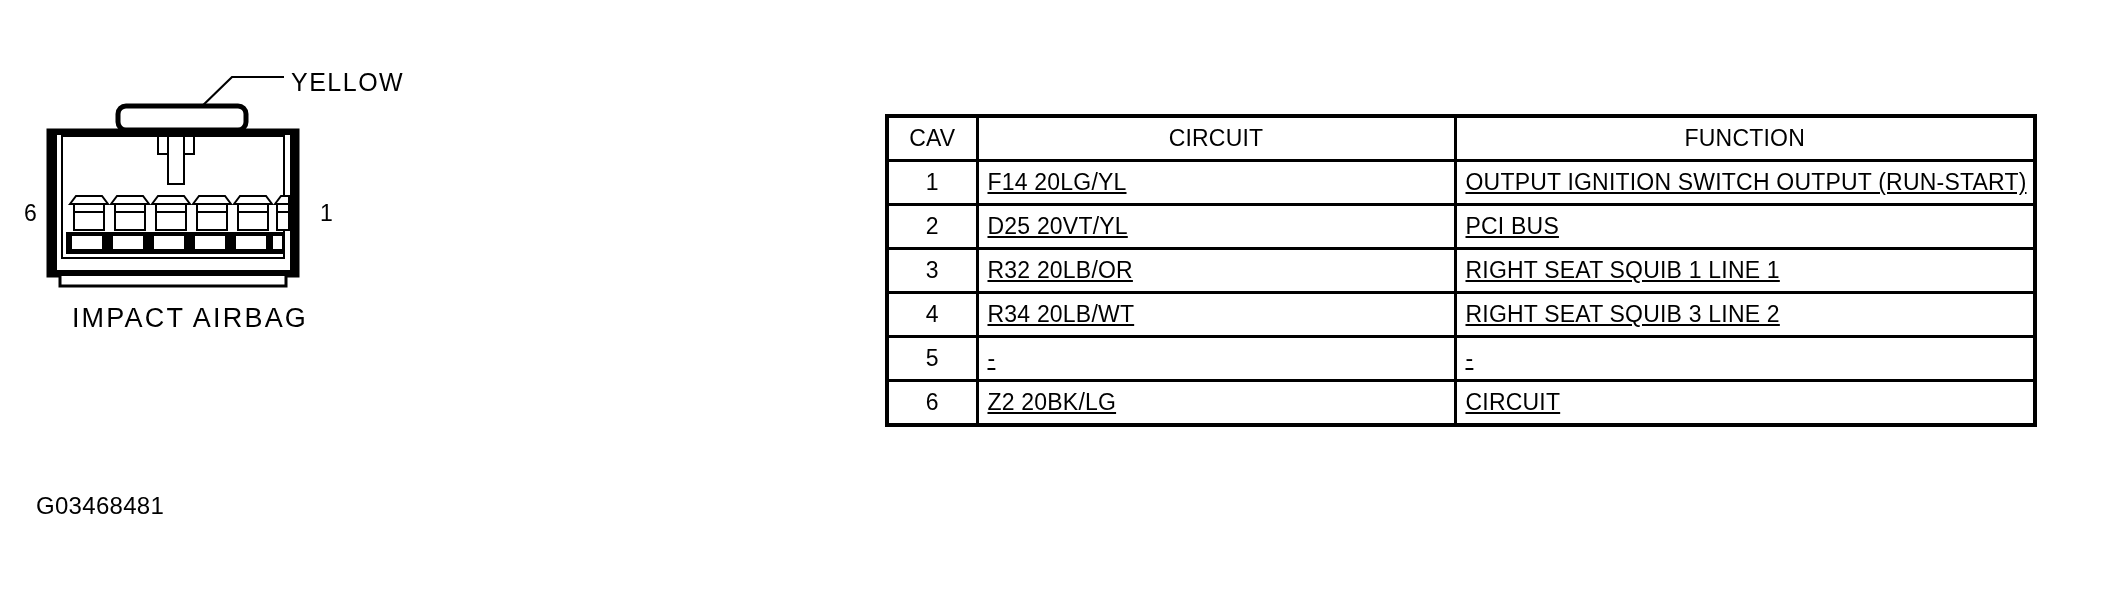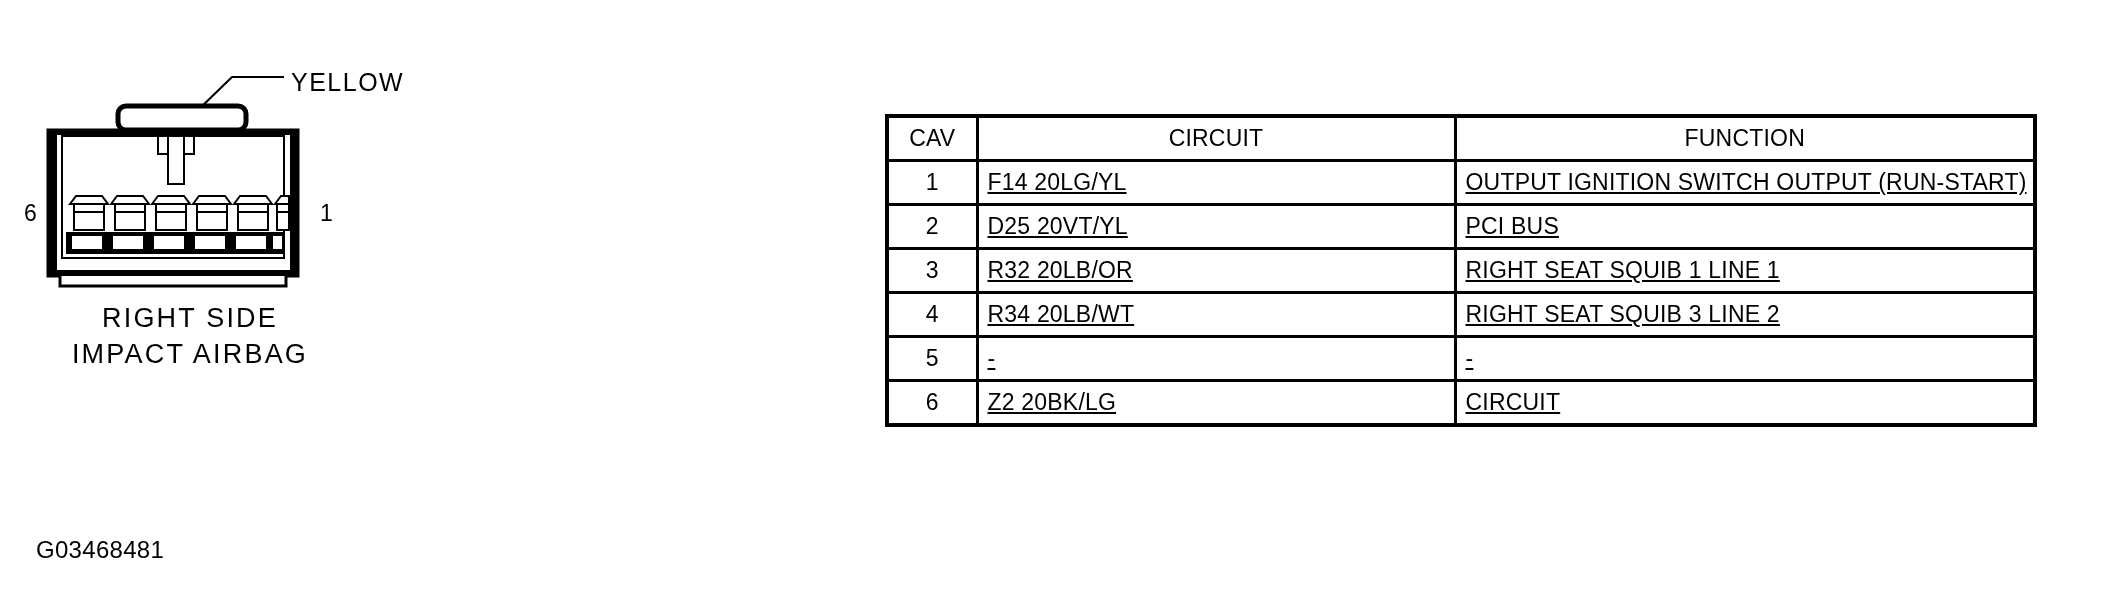--- a/index.html
+++ b/index.html
@@ -64,21 +64,20 @@
   }
   .caption div { white-space: nowrap; }
 
   .fig-code {
     position: absolute;
     left: 36px;
     top: 492px;
     font-size: 24px;
     letter-spacing: 0.3px;
     font-family: "Liberation Sans", sans-serif;
-    margin-top: 44px;
   }
 
   
   #pinout-table-wrap {
     position: absolute;
     left: 885px;
     top: 114px;
     width: 1148px;
   }
   table.pinout {
@@ -174,21 +173,20 @@
     </g>
 
     <path d="M 20 176 L 20 186 L 246 186 L 246 176" fill="#fff" stroke="#000" stroke-width="3"></path>
     <rect x="8" y="170" width="250" height="6" fill="#000"></rect>
   </svg>
 
   <span class="pin-num" id="pin-num-6">6</span>
   <span class="pin-num" id="pin-num-1">1</span>
 
   <div class="caption">
-    <div>RIGHT SIDE</div>
     <div>IMPACT AIRBAG</div>
   </div>
 
   <span class="fig-code">G03468481</span>
 </div>
 
 <div id="pinout-table-wrap">
   <table class="pinout">
     <colgroup>
       <col class="c-cav">

